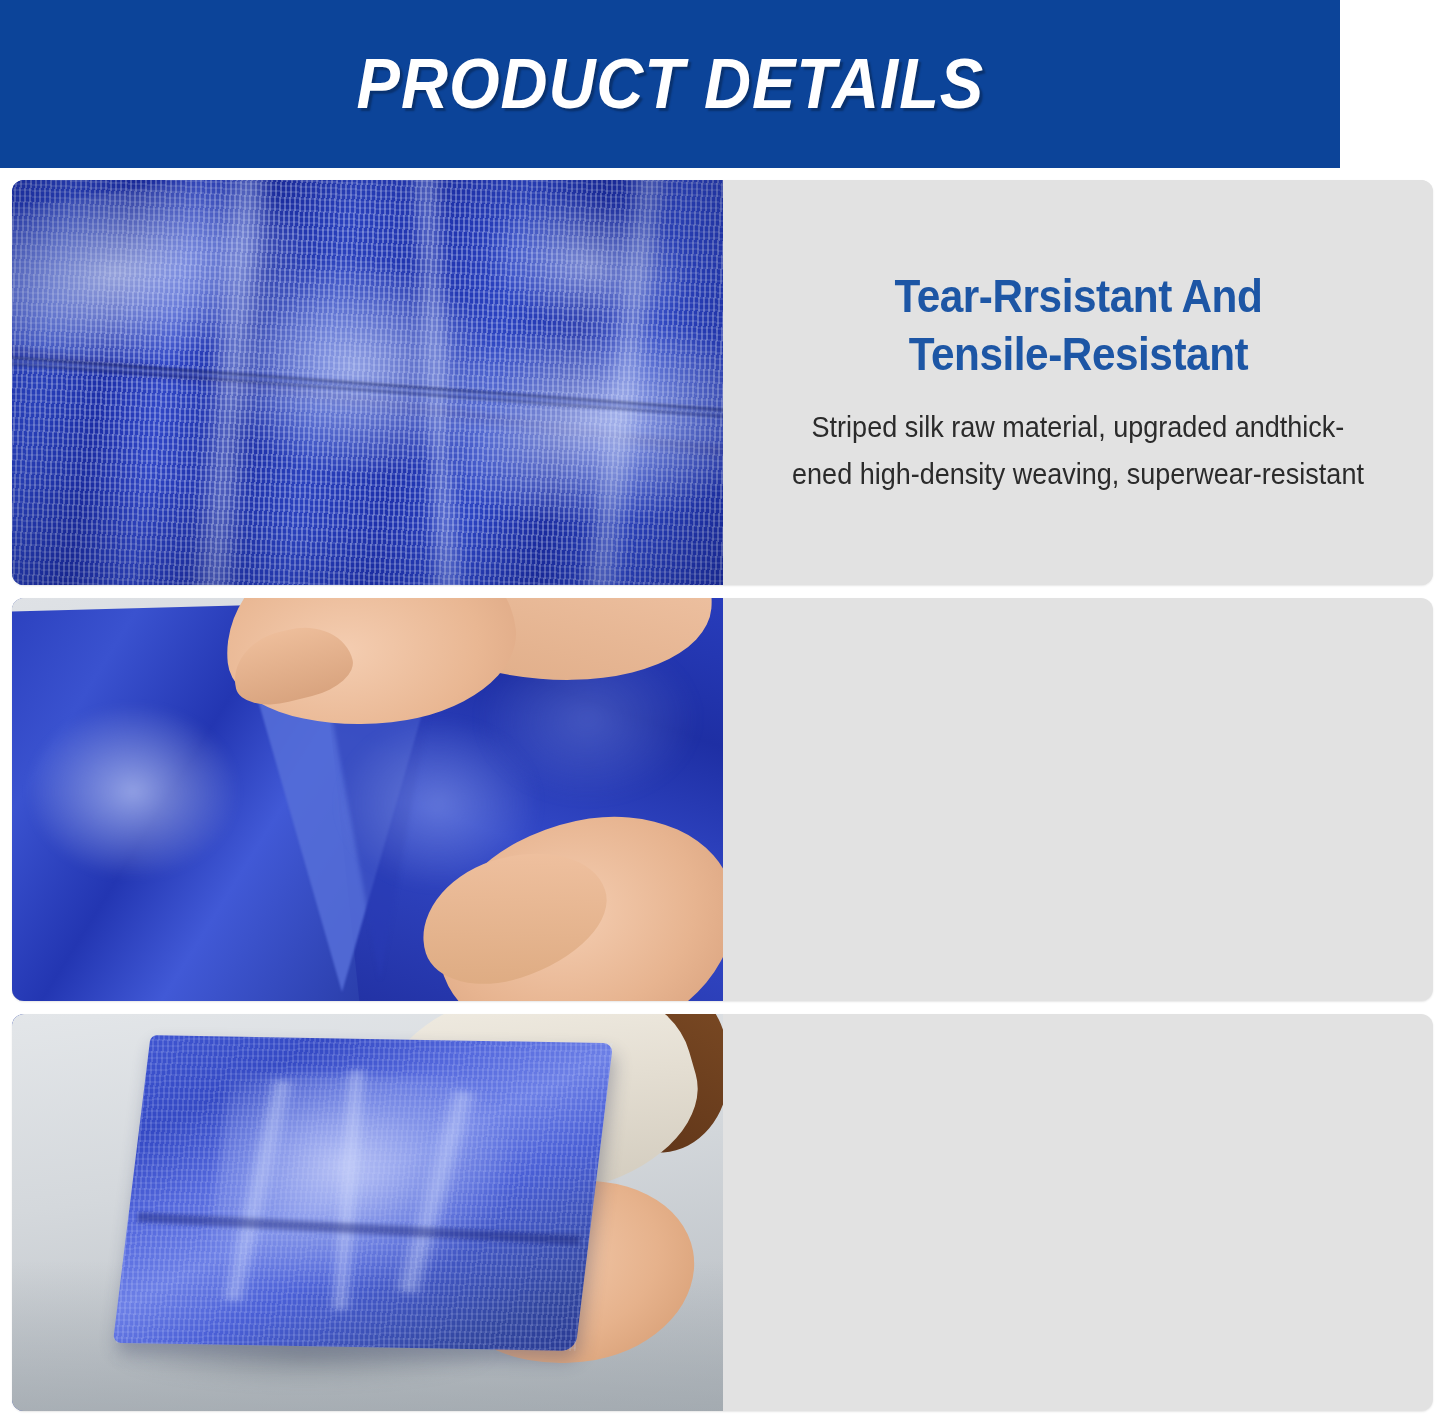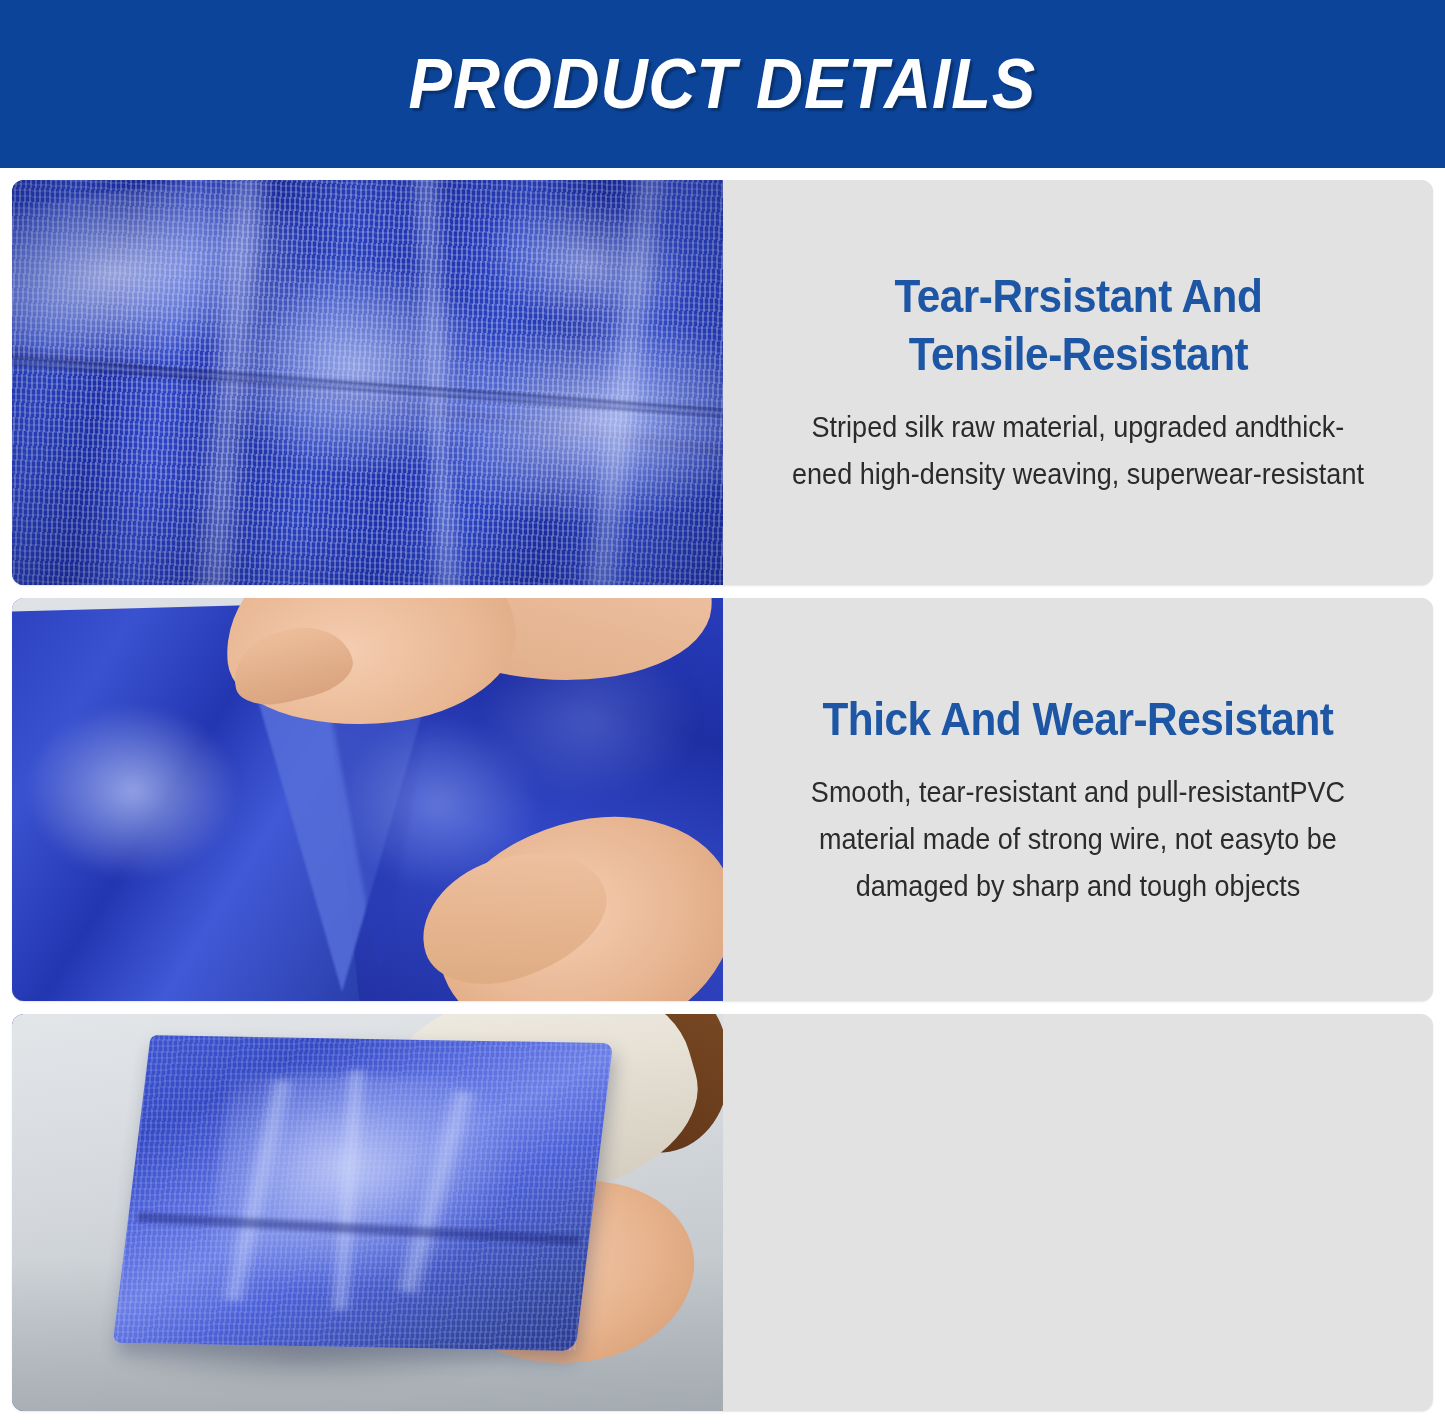--- a/index.html
+++ b/index.html
@@ -9,21 +9,21 @@
   }
   body {
     width: 1445px;
     height: 1427px;
     font-family: "Liberation Sans", sans-serif;
     overflow: hidden;
   }
 
   
   .header-banner {
-    width: 1445px;
+    width: 1340px;
     height: 168px;
     background: #0c4499;
     display: flex;
     align-items: center;
     justify-content: center;
     box-sizing: border-box;
   }
   .header-title {
     color: #ffffff;
     font-family: "Liberation Sans", sans-serif;
@@ -398,24 +398,20 @@
         <div class="pull-gloss-1"></div>
         <div class="pull-gloss-2"></div>
         <div class="pull-gloss-3"></div>
         <div class="hand-top-arm"></div>
         <div class="hand-top"></div>
         <div class="hand-top-finger"></div>
         <div class="hand-bottom"></div>
         <div class="hand-bottom-knuckles"></div>
       </div>
     </div>
-    <div class="card-text">
-      <h2 class="card-heading">Thick And Wear-Resistant</h2>
-      <p class="card-body">Smooth, tear-resistant and pull-resistantPVC material made of strong wire, not easyto be damaged by sharp and tough objects</p>
-    </div>
   </div>
 
   <div class="feature-card card-3">
     <div class="card-image card-3-image">
       <div class="fold-scene">
         <div class="fold-bg"></div>
         <div class="fold-floor"></div>
         <div class="fold-shadow"></div>
         <div class="fold-hair"></div>
         <div class="fold-sleeve"></div>

